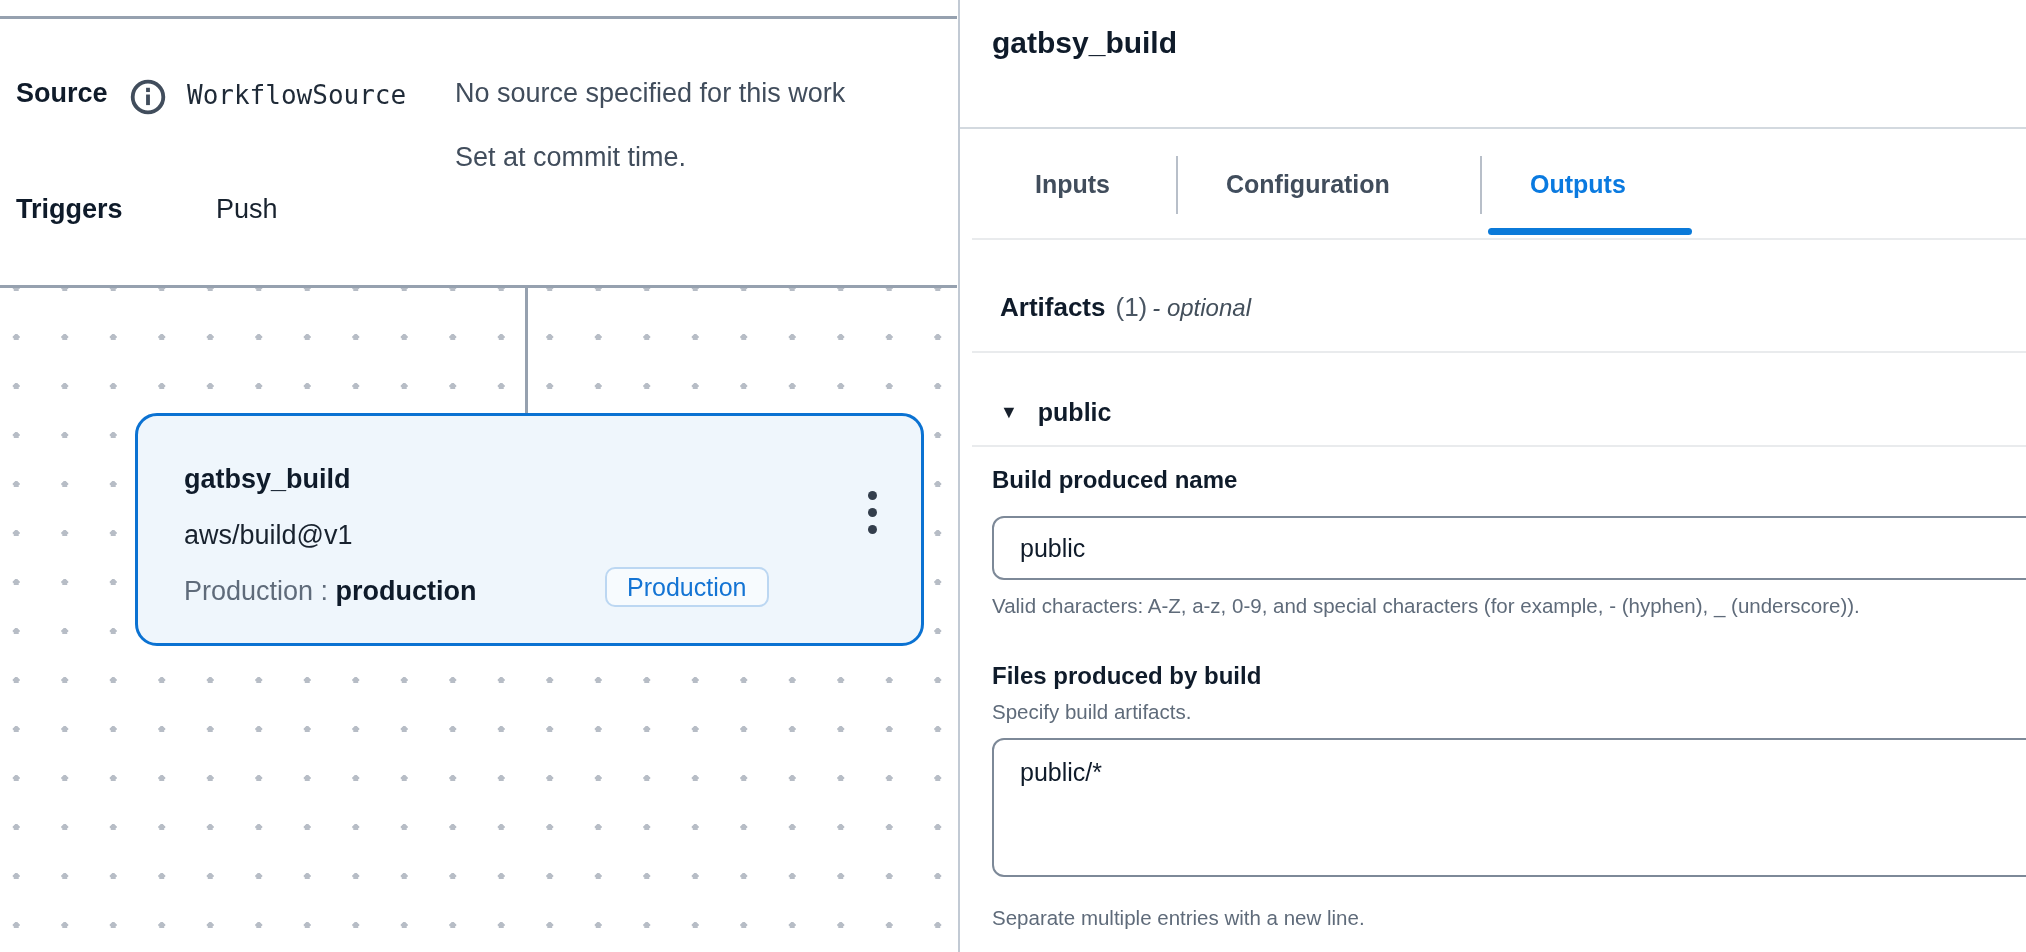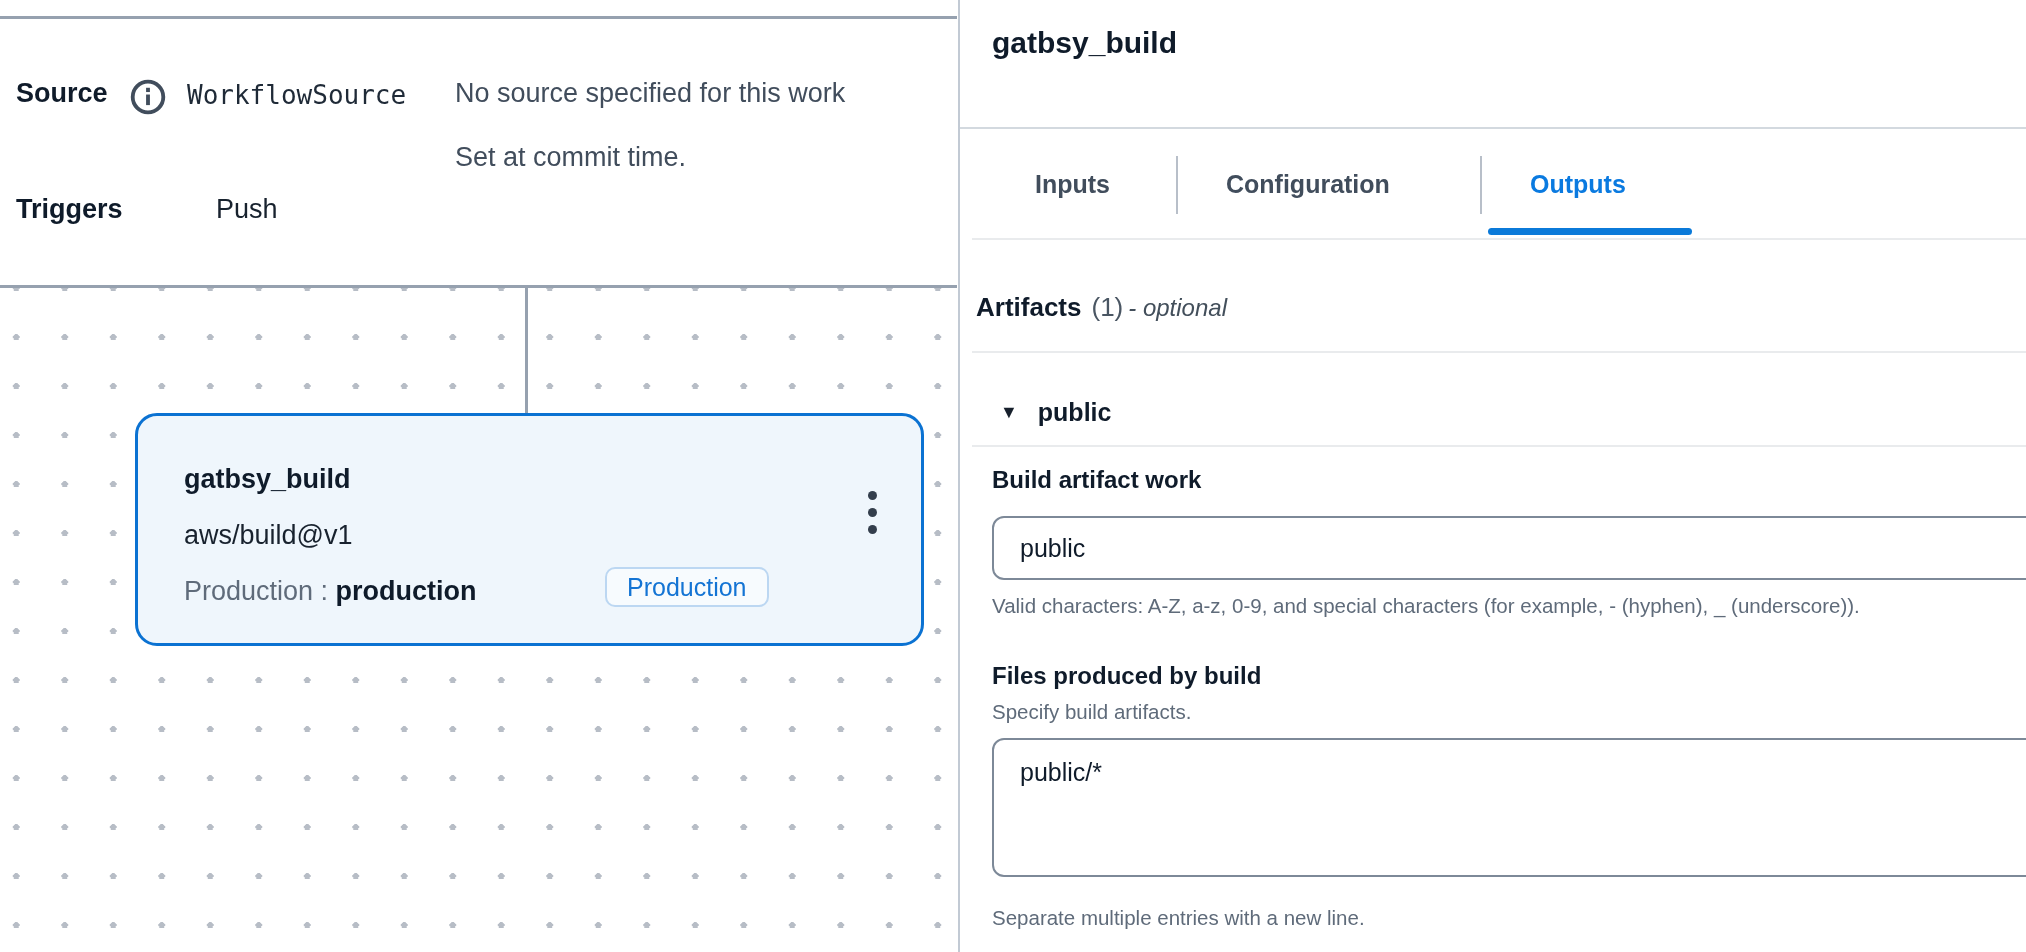--- a/index.html
+++ b/index.html
@@ -47,21 +47,21 @@
   .p-div-a { top: 351px; }
   .p-div-b { top: 445px; }
 
   .tab { position: absolute; top: 170px; font-size: 25px; font-weight: 700; color: #414d5c;
     background: transparent; border: none; cursor: pointer; font-family: inherit; white-space: nowrap; }
   .tab.active { color: #0a7ae0; }
   .tab-sep { position: absolute; top: 156px; width: 2px; height: 58px; background: #b8bfc9; }
   .tab-underline { position: absolute; left: 528px; top: 228px; width: 204px; height: 7px;
     border-radius: 4px; background: #0b7ad9; }
 
-  .art-head { position: absolute; left: 16px; top: 292px; display: flex; align-items: baseline; white-space: nowrap; }
+  .art-head { position: absolute; left: 40px; top: 292px; display: flex; align-items: baseline; white-space: nowrap; }
   .art-head .h { font-size: 26px; font-weight: 700; color: #0f1b2a; }
   .art-head .c { font-size: 26px; color: #4a5663; margin-left: 10px; }
   .art-head .o { font-size: 24px; font-style: italic; color: #434f5b; margin-left: 5px; }
 
   .expander { position: absolute; left: 40px; top: 398px; display: flex; align-items: center;
     background: transparent; border: none; cursor: pointer; font-family: inherit; }
   .expander .tri { font-size: 18px; color: #17202c; margin-right: 20px; }
   .expander .name { font-size: 25px; font-weight: 700; color: #0f1b2a; }
 
   .field-label { position: absolute; left: 32px; font-size: 24px; font-weight: 700; color: #0f1b2a; white-space: nowrap; }
@@ -131,21 +131,21 @@
       <span class="o">- optional</span>
     </div>
     <div class="p-div p-div-a"></div>
 
     <button class="expander">
       <span class="tri">▼</span>
       <span class="name">public</span>
     </button>
     <div class="p-div p-div-b"></div>
 
-    <span class="field-label" style="top:466px;">Build artifact work</span>
+    <span class="field-label" style="top:466px;">Build produced name</span>
     <input class="txt-input" id="artifact-name-input" type="text" value="public" style="">
     <span class="field-help" style="top:594px;">Valid characters: A-Z, a-z, 0-9, and special characters (for example, - (hyphen), _ (underscore)).</span>
 
     <span class="field-label" style="top:662px;">Files produced by build</span>
     <span class="field-desc" style="top:700px;">Specify build artifacts.</span>
     <textarea class="txt-input" id="artifact-files-input" spellcheck="false" style="">public/*</textarea>
     <span class="field-help" style="top:906px;">Separate multiple entries with a new line.</span>
   </div>
 
 </div>

